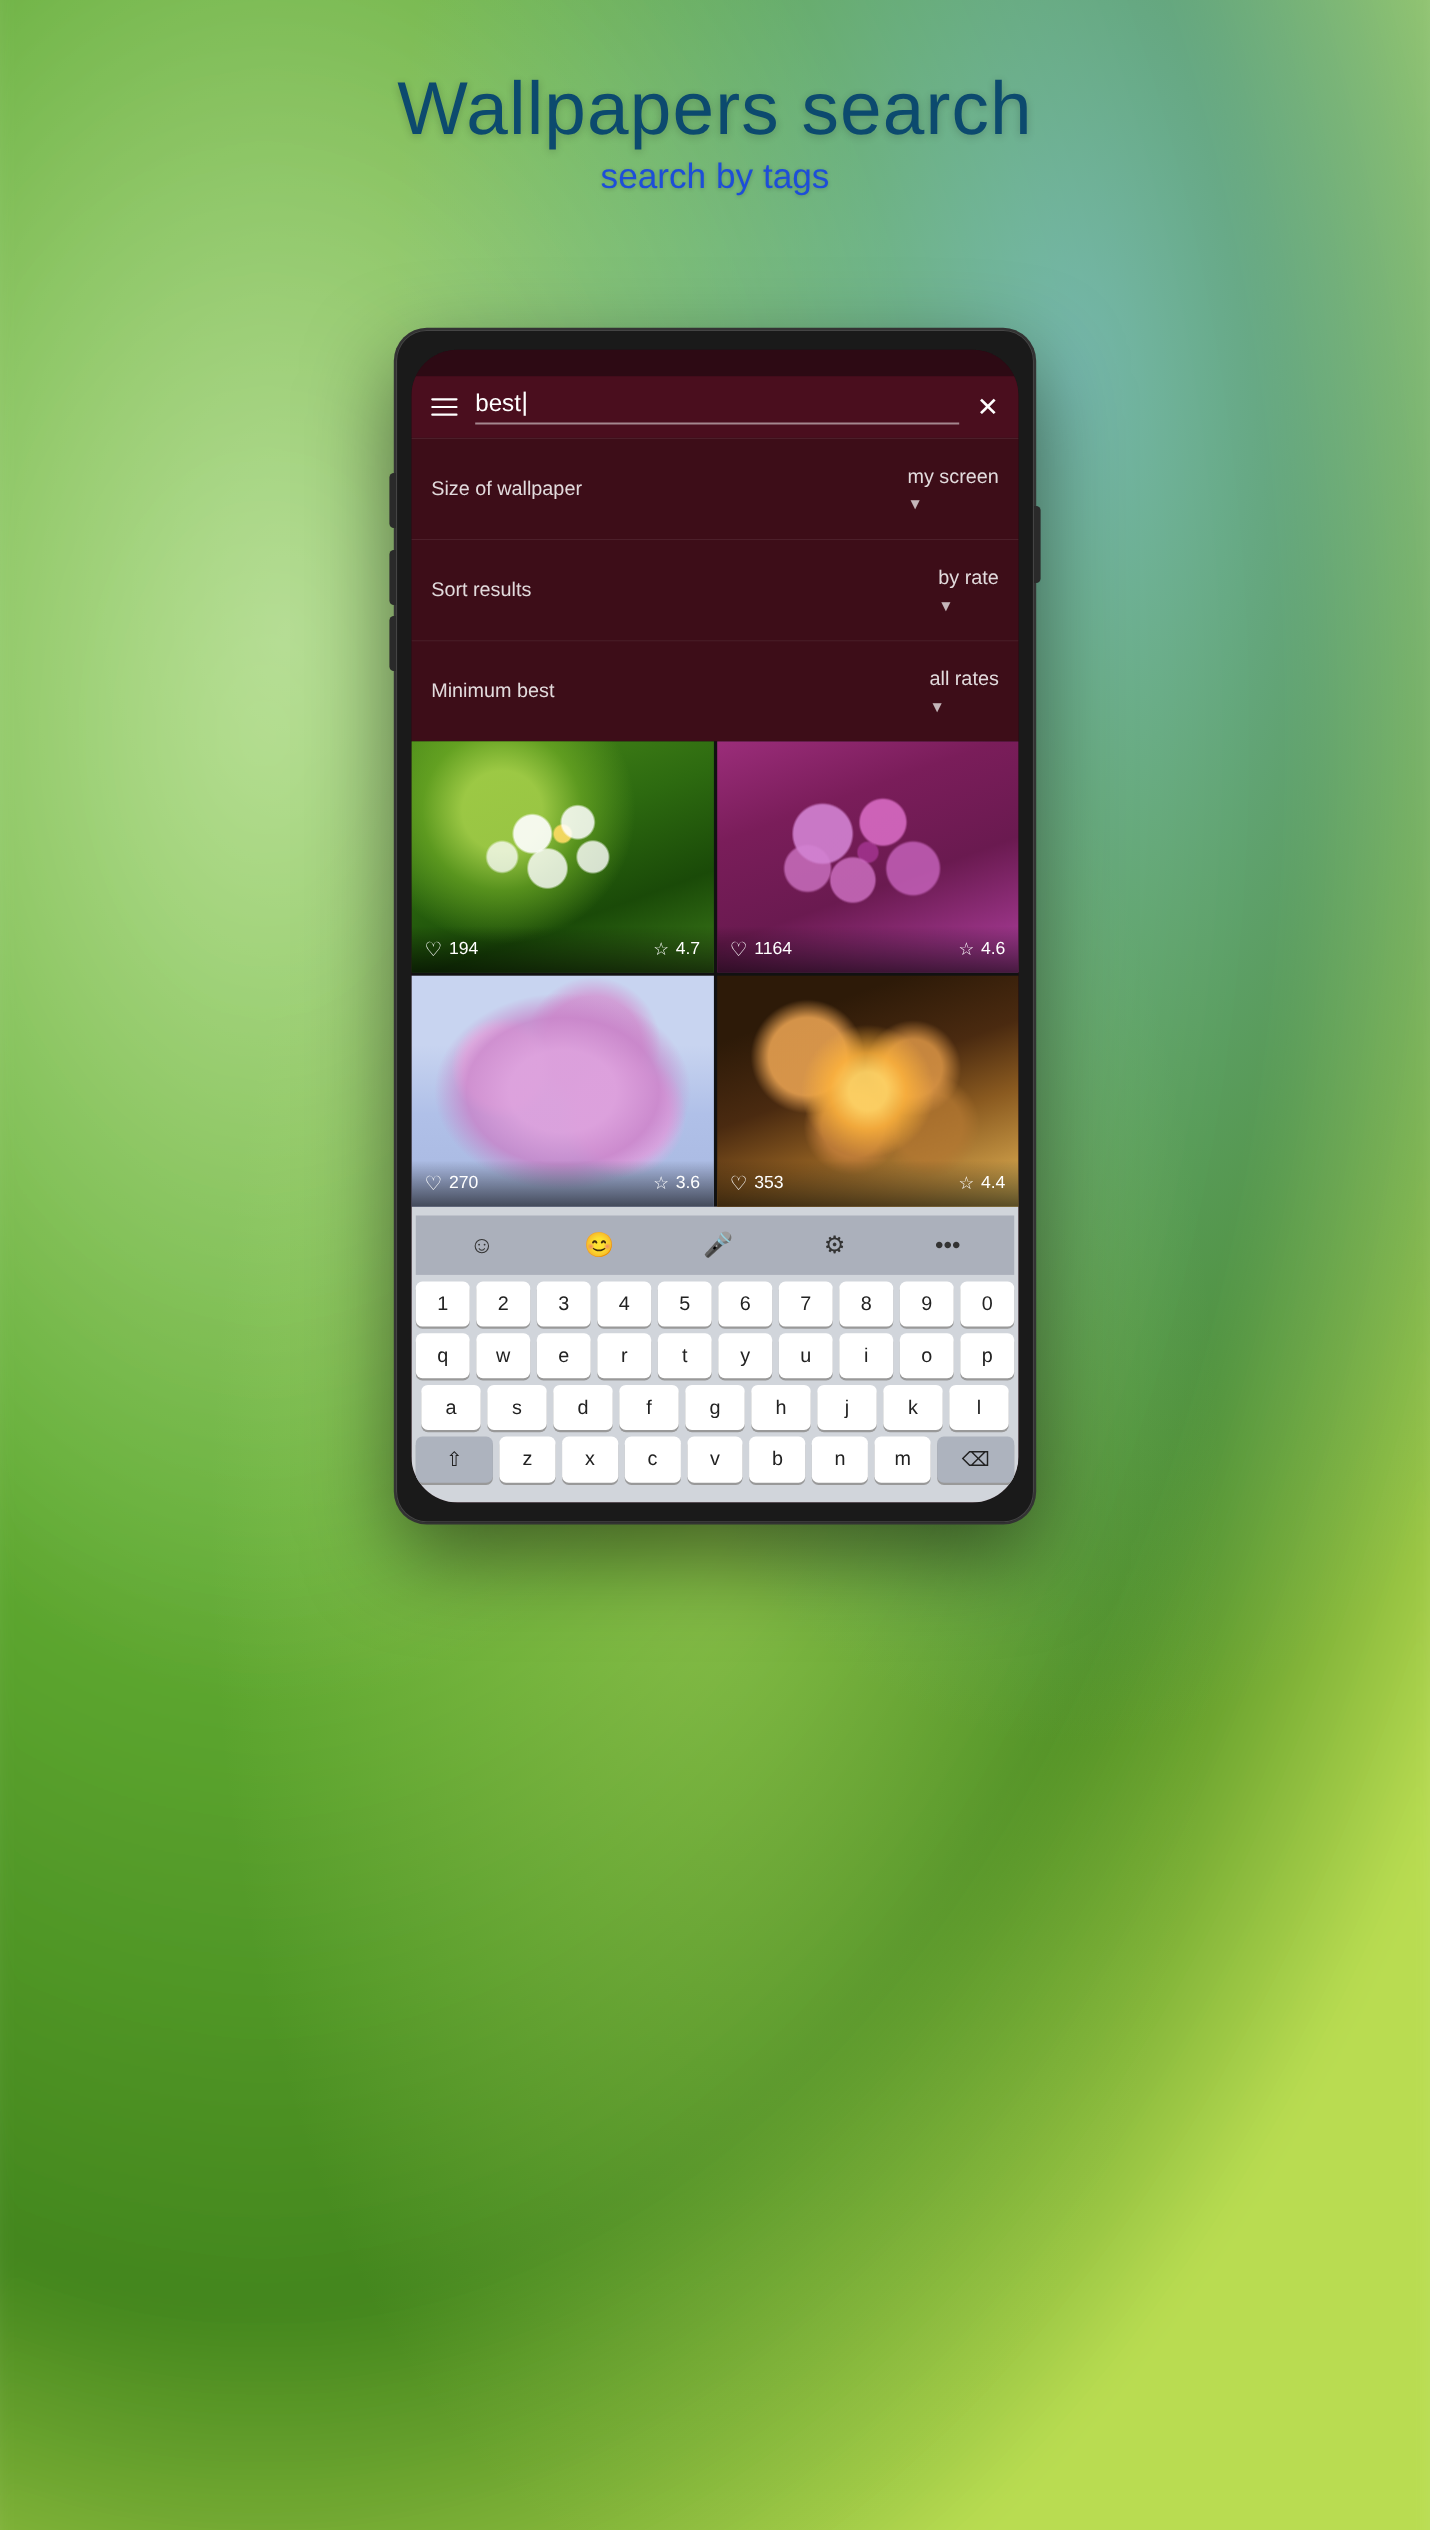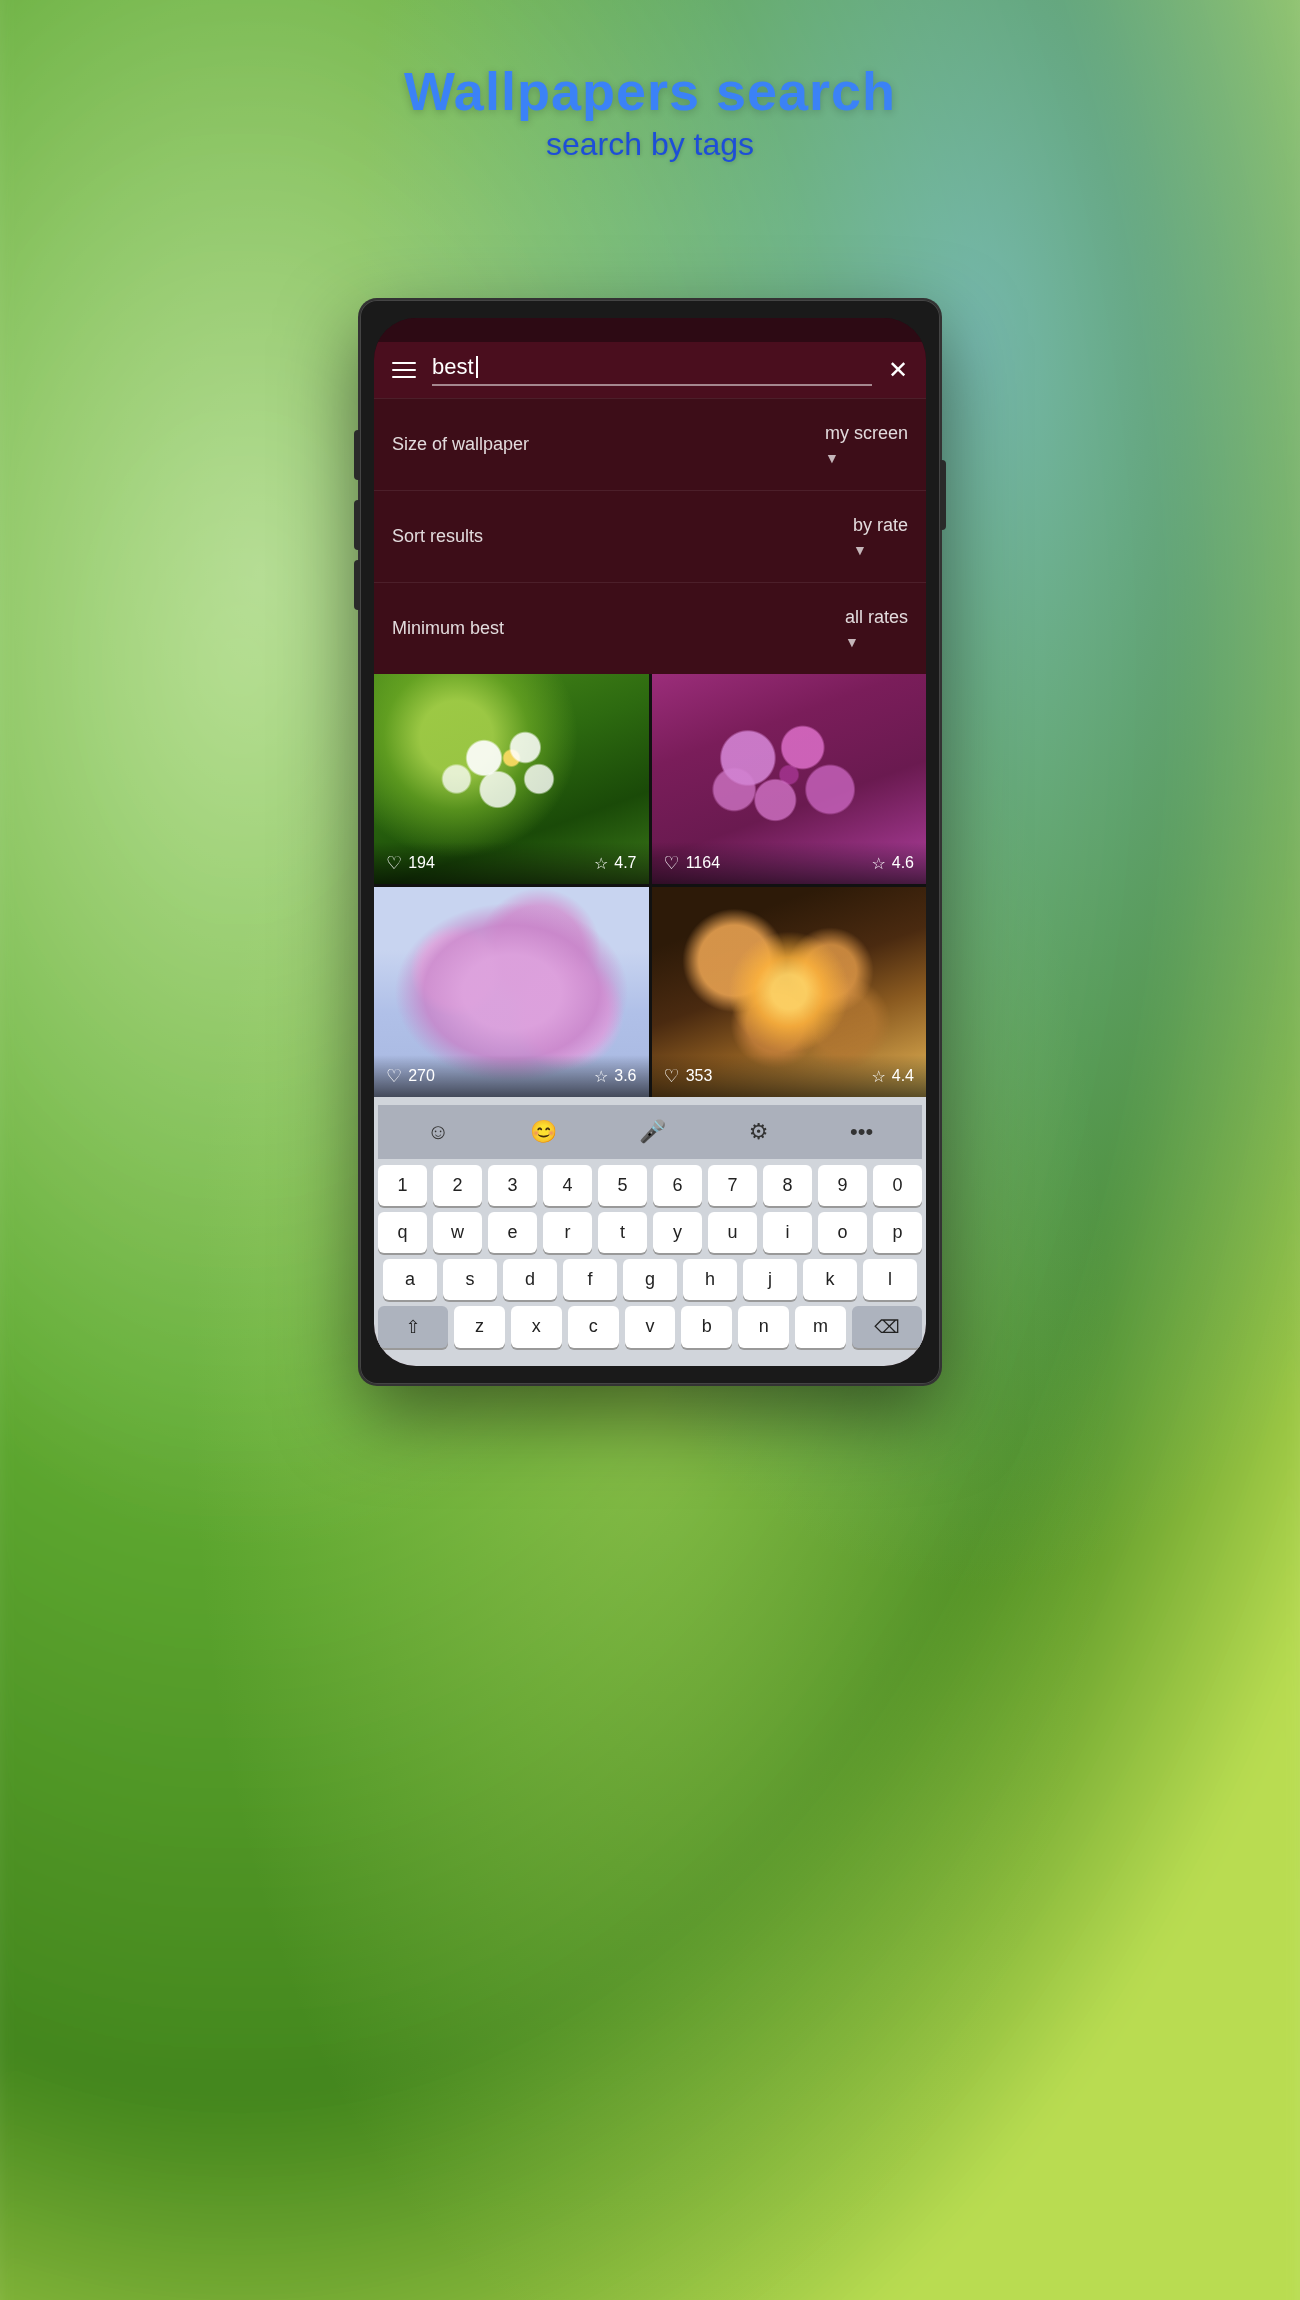--- a/index.html
+++ b/index.html
@@ -35,23 +35,23 @@
     
     .title-area {
       position: absolute;
       top: 60px;
       left: 0; right: 0;
       text-align: center;
       z-index: 10;
     }
 
     .main-title {
-      font-size: 54px;
-      font-weight: 700;
-      color: #3b82f6;
+      font-size: 68px;
+      font-weight: 400;
+      color: #0c4a6e;
       text-shadow: 0 2px 8px rgba(0,0,0,0.2);
       letter-spacing: 1px;
     }
 
     .sub-title {
       font-size: 32px;
       color: #1d4ed8;
       text-shadow: 0 1px 4px rgba(0,0,0,0.2);
       margin-top: 4px;
       font-weight: 300;
@@ -62,21 +62,21 @@
       position: absolute;
       top: 300px;
       left: 50%;
       transform: translateX(-50%);
       width: 580px;
       z-index: 20;
     }
 
     .phone-frame {
       background: #1a1a1a;
-      border-radius: 17px;
+      border-radius: 28px;
       padding: 18px 14px;
       box-shadow: 
         0 0 0 2px #333,
         0 30px 80px rgba(0,0,0,0.5),
         inset 0 0 0 1px #444;
       position: relative;
     }
 
     
     .phone-frame::before {

